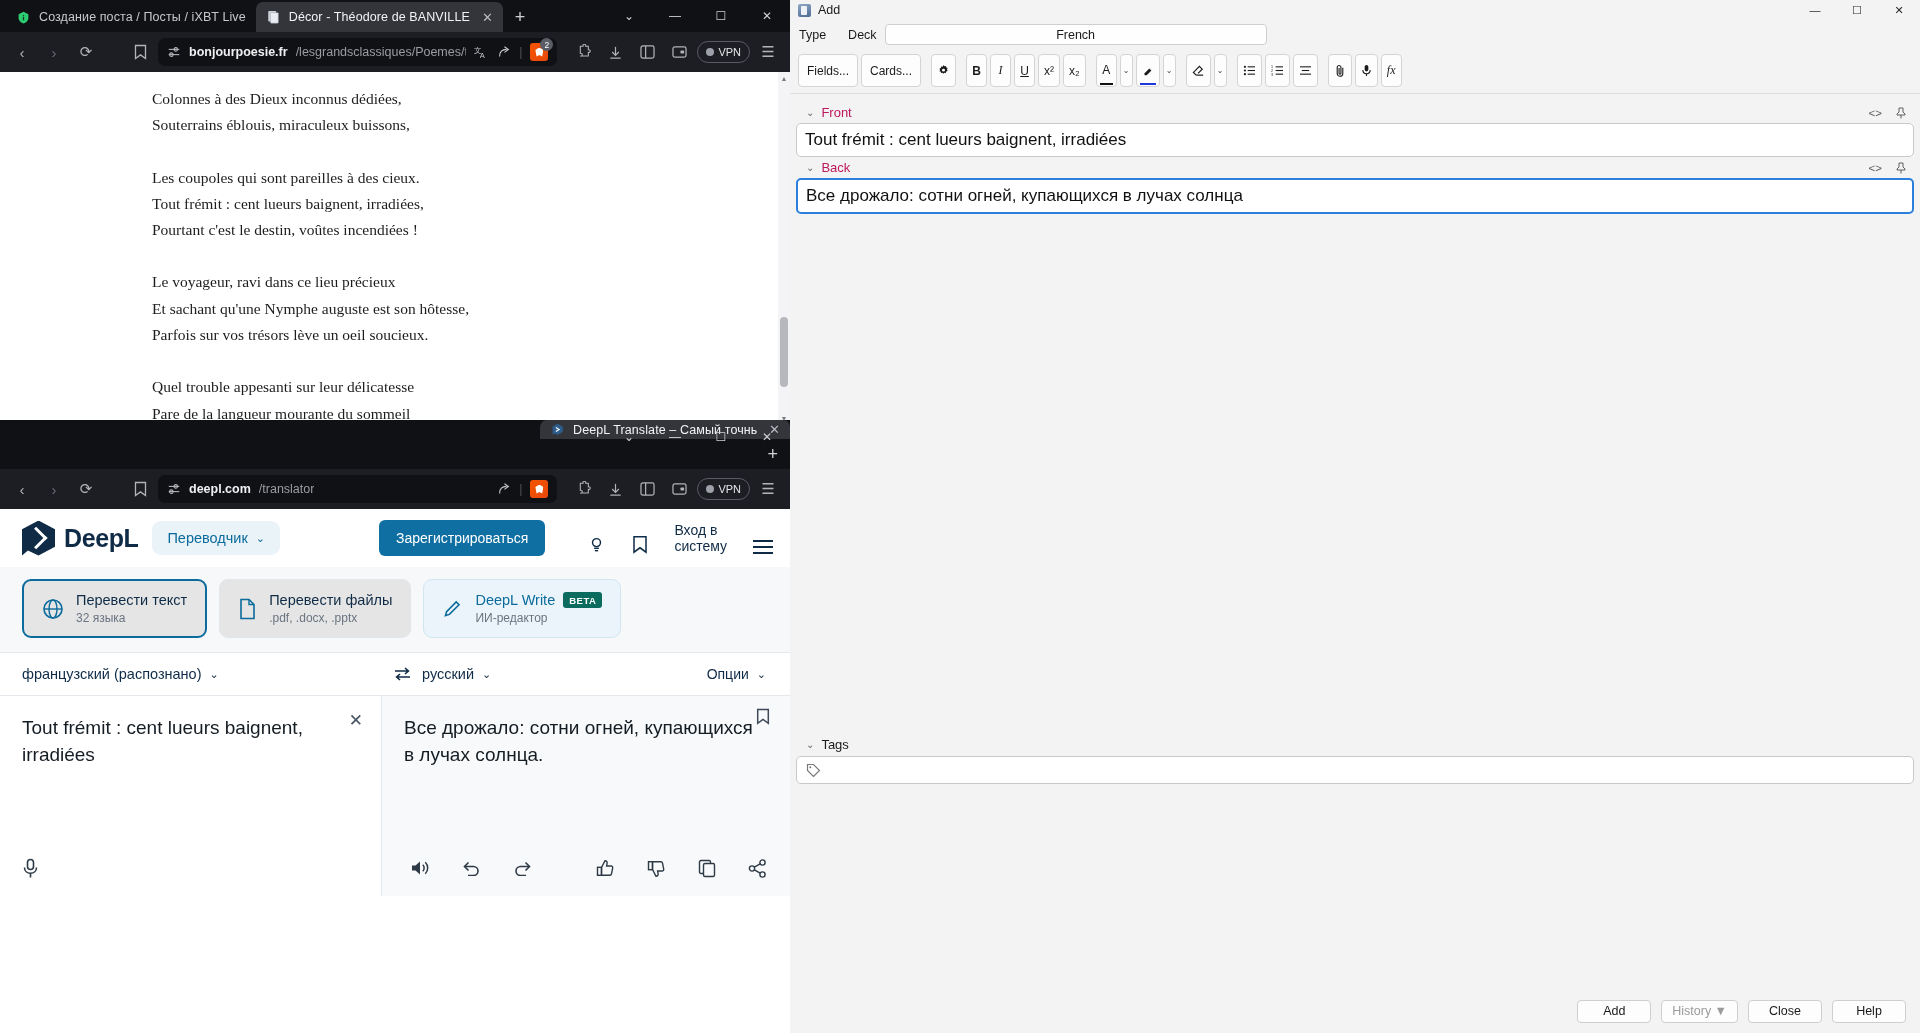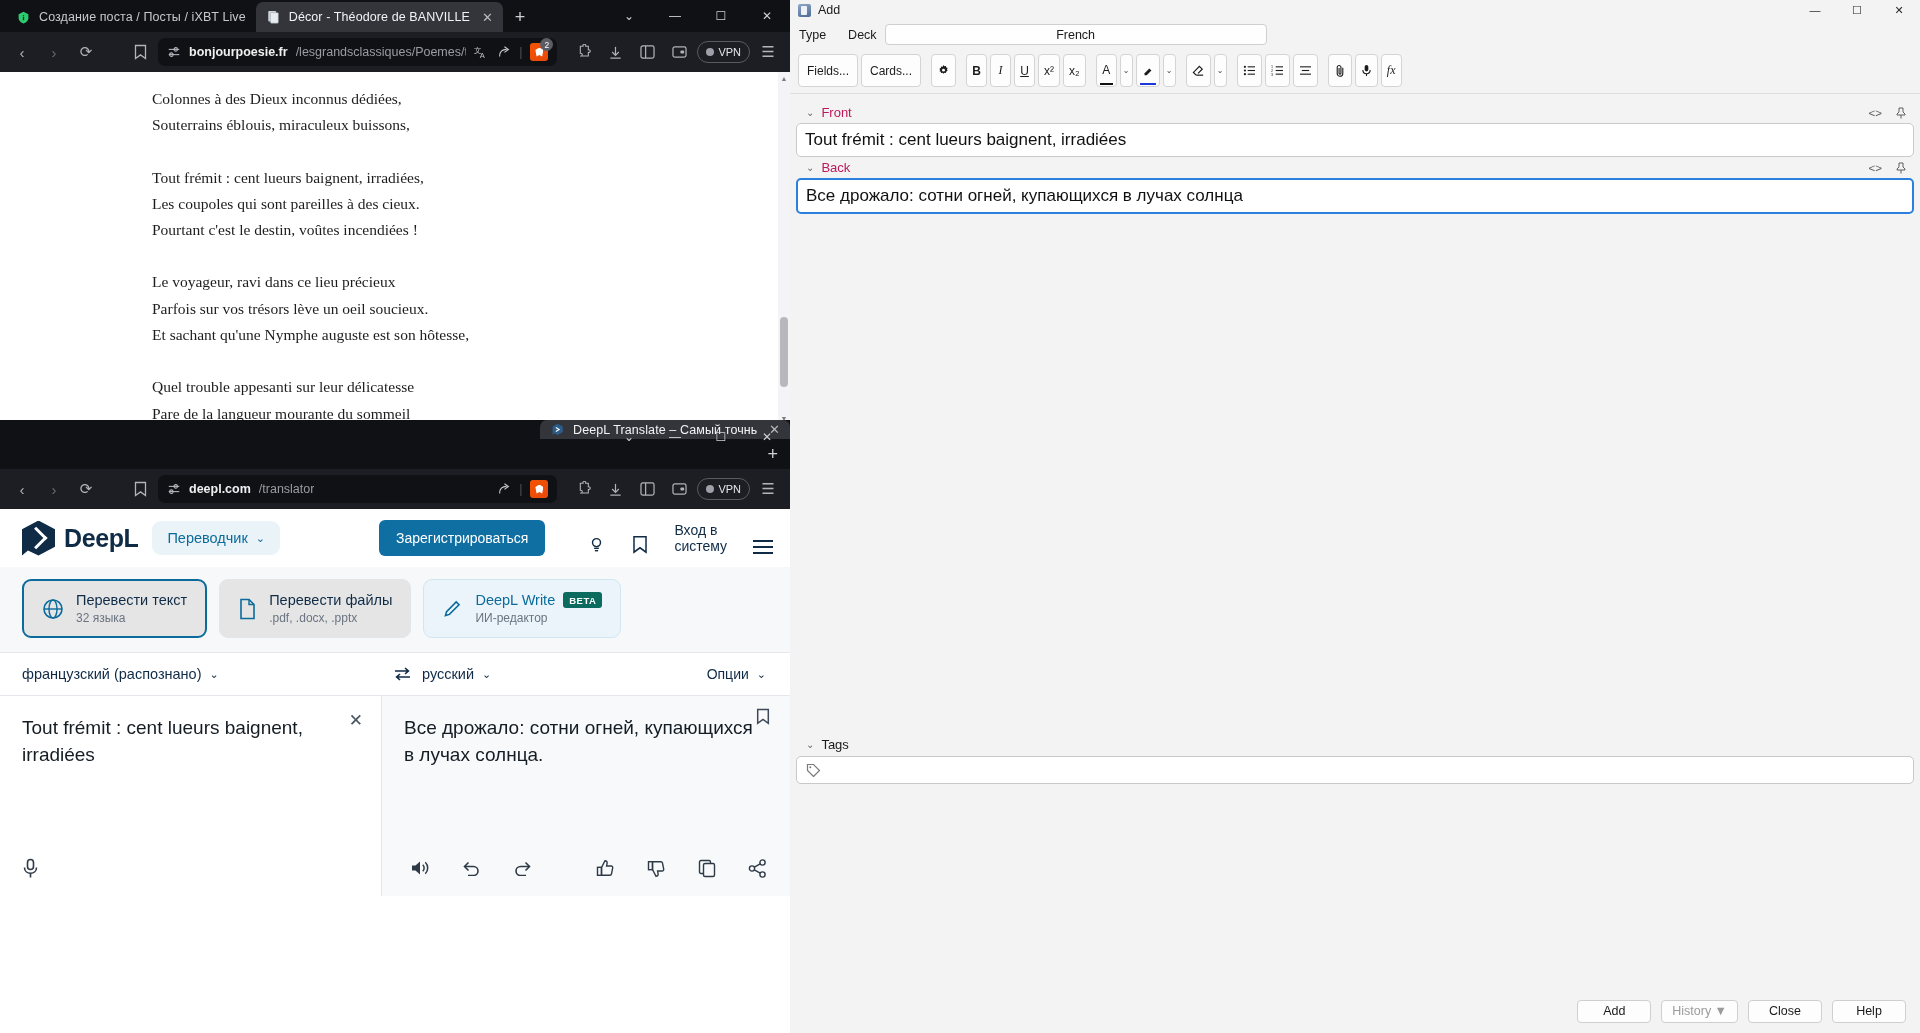--- a/index.html
+++ b/index.html
@@ -393,27 +393,27 @@
         <span>VPN</span>
       </div>
       <div class="navbtn">☰</div>
     </div>
 
     <div class="page-poesie">
       <div class="poem">
         <div class="poem-line">Colonnes à des Dieux inconnus dédiées,</div>
         <div class="poem-line">Souterrains éblouis, miraculeux buissons,</div>
         <div class="poem-gap"></div>
+        <div class="poem-line">Les coupoles qui sont pareilles à des cieux.</div>
         <div class="poem-line"><span class="hl">Tout frémit : cent lueurs baignent, irradiées,</span></div>
-        <div class="poem-line">Les coupoles qui sont pareilles à des cieux.</div>
         <div class="poem-line">Pourtant c'est le destin, voûtes incendiées !</div>
         <div class="poem-gap"></div>
         <div class="poem-line">Le voyageur, ravi dans ce lieu précieux</div>
+        <div class="poem-line">Et sachant qu'une Nymphe auguste est son hôtesse,</div>
         <div class="poem-line">Parfois sur vos trésors lève un oeil soucieux.</div>
-        <div class="poem-line">Et sachant qu'une Nymphe auguste est son hôtesse,</div>
         <div class="poem-gap"></div>
         <div class="poem-line">Quel trouble appesanti sur leur délicatesse</div>
         <div class="poem-line">Pare de la langueur mourante du sommeil</div>
 
       </div>
       <div class="vscroll">
         <div class="arrow" style="top:0">▲</div>
         <div class="thumb" style="top:245px;height:70px"></div>
         <div class="arrow" style="bottom:0">▼</div>
       </div>

